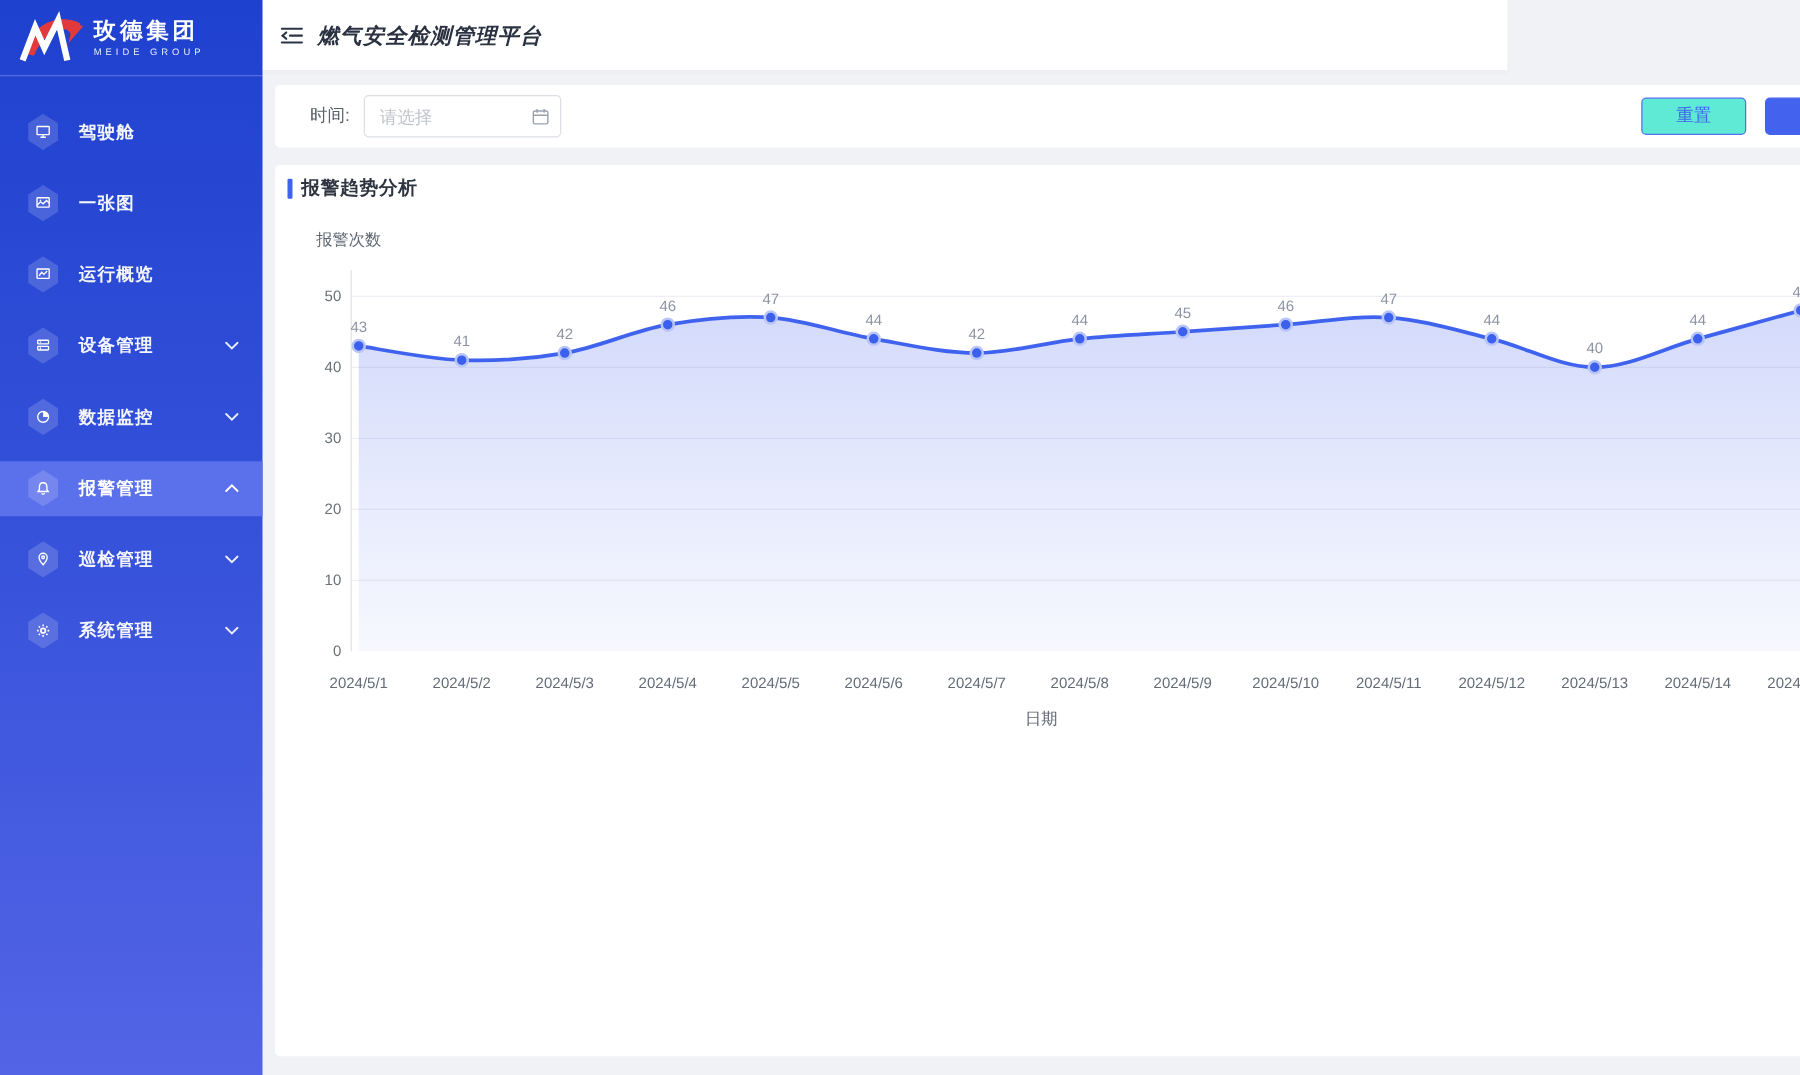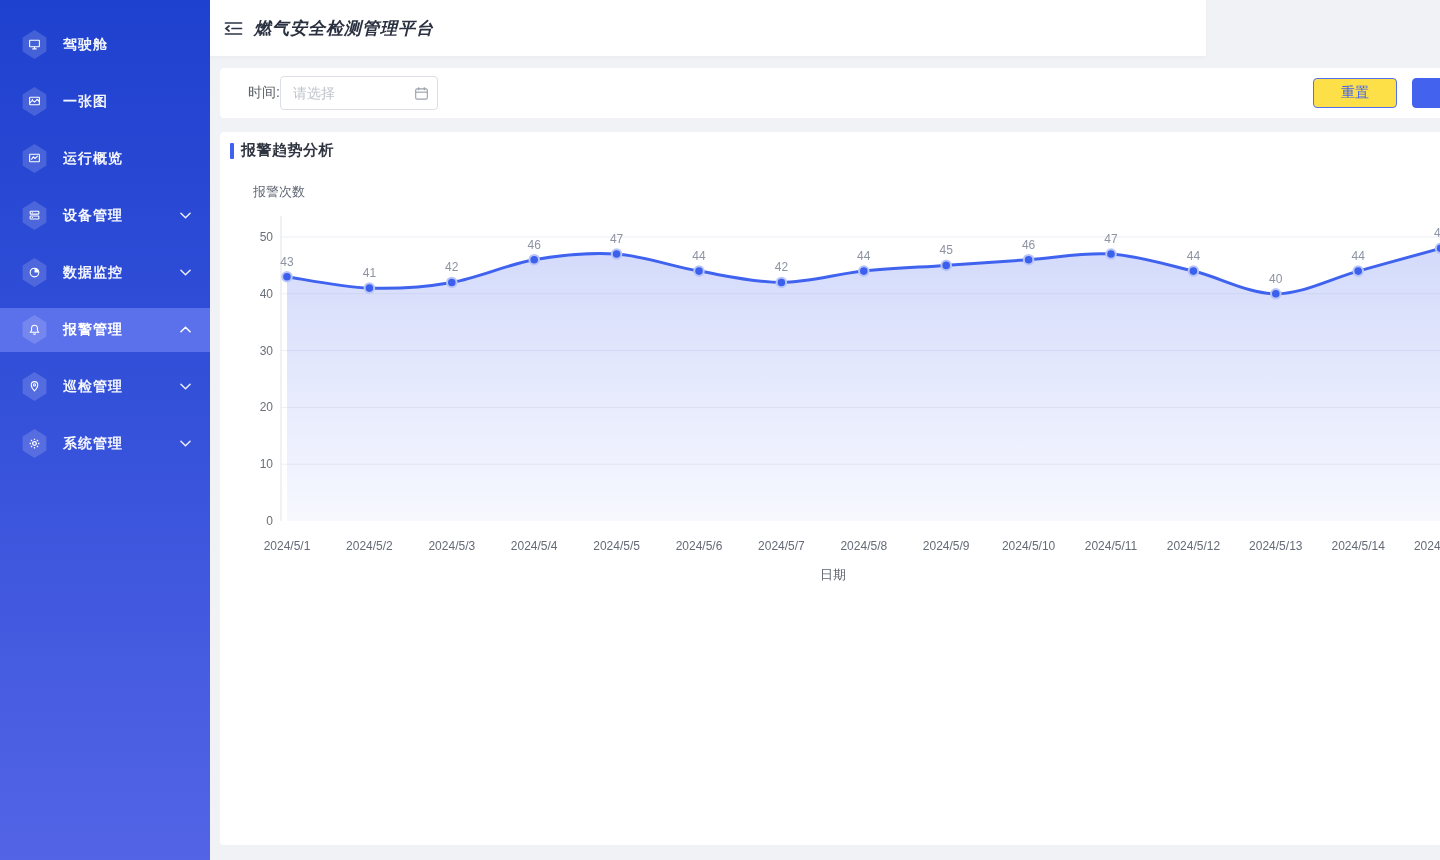--- a/index.html
+++ b/index.html
@@ -32,27 +32,27 @@
     display:flex; align-items:center; border-bottom:1px solid #ededf2;
     box-shadow:0 1px 4px rgba(0,0,0,0.03); z-index:4; }
   .fold-btn { margin-left:14px; cursor:pointer; display:flex; align-items:center; }
   .header-title { margin-left:11px; font-size:17px; font-weight:700; font-style:italic;
     color:#2a3140; letter-spacing:1px; }
 
   
   .filter-card { position:absolute; left:220px; top:68px; width:1246px; height:50px;
     background:#fff; border-radius:4px; display:flex; align-items:center; }
   .filter-label { margin-left:28px; font-size:14px; color:#5c6168; }
-  .time-input-wrap { position:relative; }
+  .time-input-wrap { position:relative; margin-left:11px; }
   .time-input { width:158px; height:34px; border:1px solid #dcdfe6; border-radius:4px;
     padding:0 30px 0 12px; font-size:14px; color:#333; outline:none;
     font-family:"Liberation Sans", sans-serif; }
   .time-input::placeholder { color:#c0c4cc; }
   .cal-icon { position:absolute; right:9px; top:10px; pointer-events:none; }
-  .btn-reset { position:absolute; right:69px; top:10px; width:84px; height:30px; background:#fde047;
+  .btn-reset { position:absolute; right:69px; top:10px; width:84px; height:30px; background:#5eead4;
     border:1px solid #5570ef; border-radius:4px; color:#4363ee; font-size:14px; cursor:pointer;
     font-family:"Liberation Sans", sans-serif; }
   .btn-query { position:absolute; right:-31px; top:10px; width:85px; height:30px; background:#4363ee;
     border:1px solid #4363ee; border-radius:4px; color:#fff; font-size:14px; cursor:pointer;
     font-family:"Liberation Sans", sans-serif; }
 
   .chart-card { position:absolute; left:220px; top:132px; width:1246px; height:713px;
     background:#fff; border-radius:4px; }
   .section-head { position:absolute; left:10px; top:9px; display:flex; align-items:center; }
   .accent-bar { width:4px; height:16px; background:#3f63ee; border-radius:1px; }
@@ -62,20 +62,31 @@
     font-size:13px; color:#5f6672; }
   #trend-svg { position:absolute; left:0; top:0; }
   #trend-svg text.tick { font-size:12px; fill:#6a7078; font-family:"Liberation Sans",sans-serif; }
   #trend-svg text.vlabel { font-size:12px; fill:#8d93a3; font-family:"Liberation Sans",sans-serif; }
   #trend-svg text.xlabel { font-size:12px; fill:#646b77; font-family:"Liberation Sans",sans-serif; }
 </style>
 </head>
 <body>
 
 <div class="sidebar">
+  <div class="logo-block">
+    <svg class="logo-mark" viewBox="0 0 60 48">
+      <path d="M7 38 C13 12 35 3 54 11 C56 12 56 14 54 16 L47 23 C48 13 26 13 15 40 Z" fill="#e23a3c"></path>
+      <path d="M49 12 L58 14 L45 29 Z" fill="#e23a3c"></path>
+      <path d="M5 44 L16 15 L24 33 L36 9 L44 44" stroke="#ffffff" stroke-width="5.5" fill="none" stroke-linejoin="miter"></path>
+    </svg>
+    <div class="logo-text">
+      <div class="logo-cn">玫德集团</div>
+      <div class="logo-en">MEIDE GROUP</div>
+    </div>
+  </div>
 
   <div class="nav">
 
     <div class="nav-item">
       <span class="hexbadge">
         <svg width="13" height="13" viewBox="0 0 24 24" fill="none" stroke="#fff" stroke-width="2">
           <rect x="3" y="4" width="18" height="12" rx="1"></rect>
             <line x1="12" y1="16" x2="12" y2="20"></line>
             <line x1="8" y1="20" x2="16" y2="20"></line>
           </svg>

